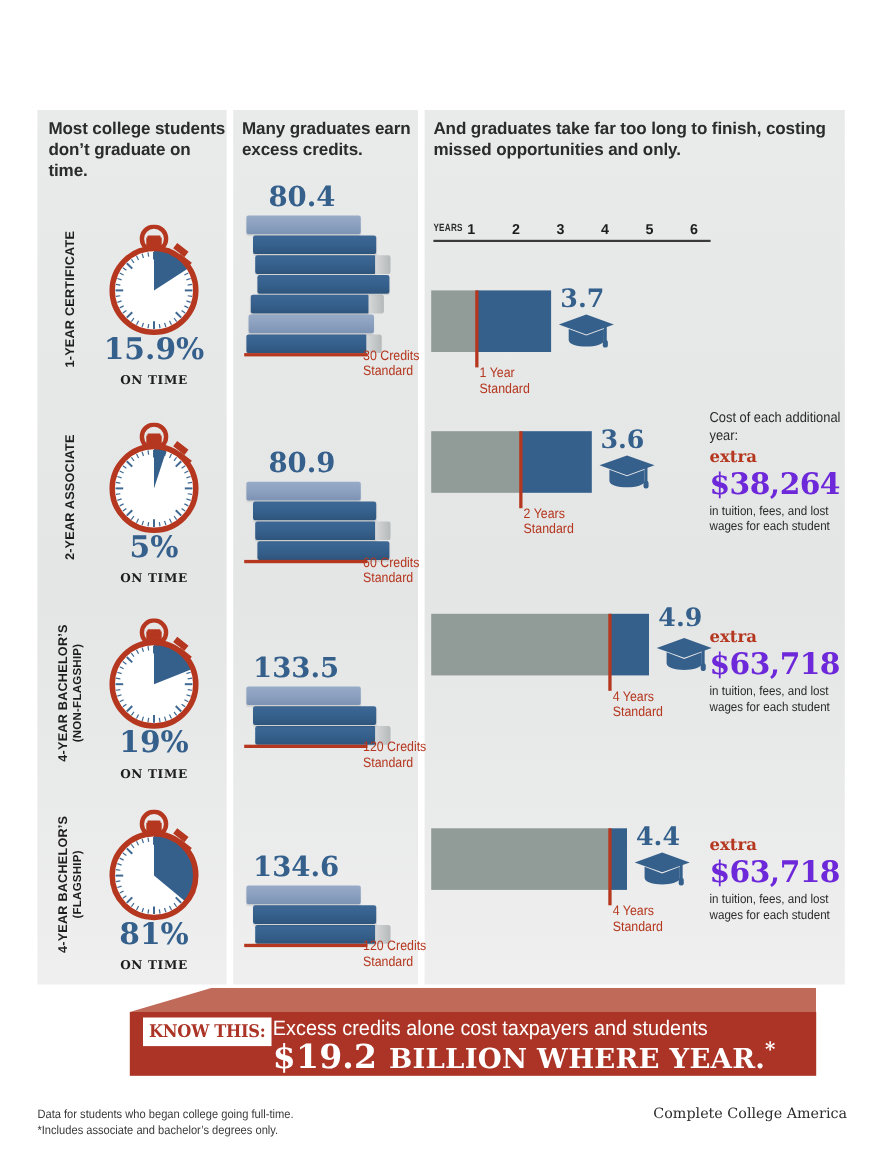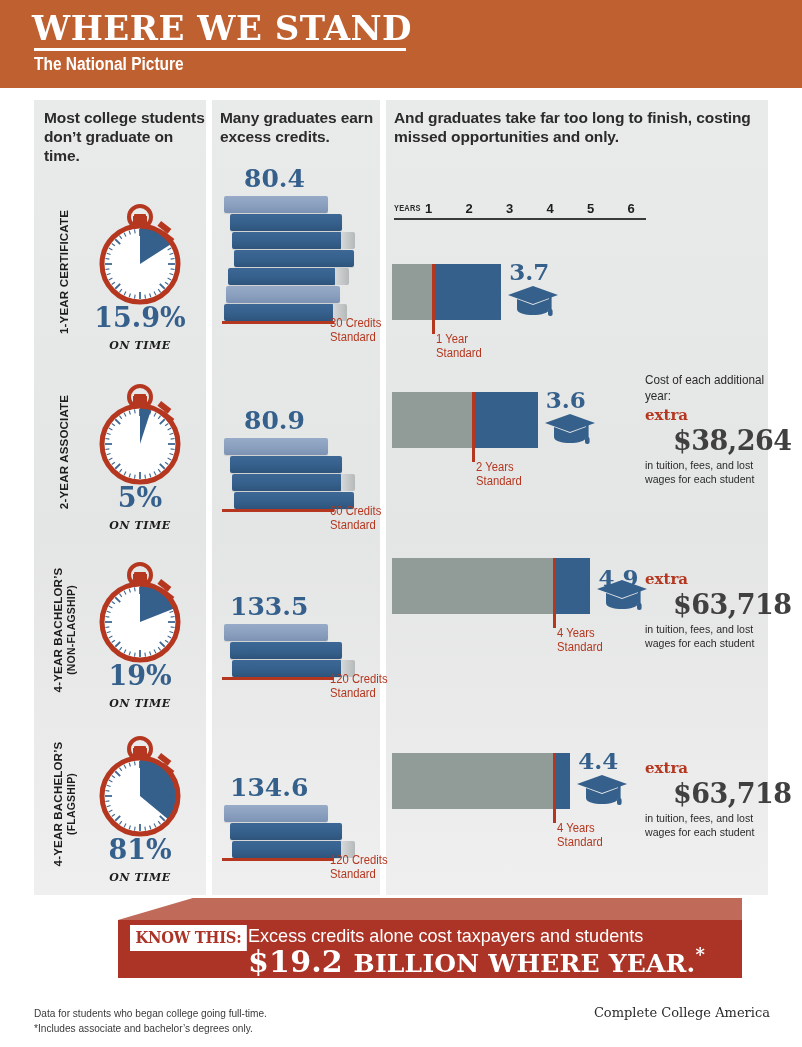--- a/index.html
+++ b/index.html
@@ -53,21 +53,21 @@
 
   
   .watch{position:absolute;width:104px;height:104px;}
   .pct{
     position:absolute;text-align:center;width:150px;
     font-family:"DejaVu Serif","Liberation Serif",serif;
     font-weight:bold;font-size:27px;color:#35608c;line-height:28px;
   }
   .pct .ot{
     display:block;font-family:"DejaVu Serif","Liberation Serif",serif;
-    font-size:11px;color:#1d1d1d;letter-spacing:0.6px;font-weight:bold;font-style:italic;
+    font-size:11px;color:#1d1d1d;letter-spacing:0.6px;font-weight:bold;
   }
 
   
   .stack{position:absolute;}
   .book{position:absolute;border-radius:2px;}
   .book .pages{position:absolute;right:-13px;top:0;width:14px;height:100%;
     background:linear-gradient(90deg,#d6d8d9,#c3c6c7 60%,#b5b9ba);border-radius:0 2px 2px 0;}
   .stackbase{position:absolute;height:3px;background:#b5371f;}
   .creditnum{
     position:absolute;font-family:"DejaVu Serif","Liberation Serif",serif;
@@ -98,21 +98,21 @@
     transform:scaleX(0.9);transform-origin:left top;white-space:nowrap;
   }
 
   
   .cost{position:absolute;width:150px;}
   .cost .lead{font-size:13px;color:#2b2b2b;line-height:16px;
     transform:scaleX(0.9);transform-origin:left top;}
   .cost .extra{font-family:"DejaVu Serif","Liberation Serif",serif;
     font-size:15px;font-weight:bold;color:#b5371f;line-height:22px;}
   .cost .amt{font-family:"DejaVu Serif","Liberation Serif",serif;
-    font-size:27px;font-weight:bold;color:#404040;line-height:30px;letter-spacing:-0.5px;margin-left:28px;}
+    font-size:27px;font-weight:bold;color:#6d28d9;line-height:30px;letter-spacing:-0.5px;}
   .cost .fine{font-size:11.5px;color:#2b2b2b;line-height:14px;padding-top:2px;
     transform:scaleX(0.92);transform-origin:left top;}
 
   
   .banner-tab{position:absolute;left:118px;top:898px;width:624px;height:22px;
     background:#c06a5a;
     clip-path:polygon(12% 0, 100% 0, 100% 100%, 0 100%);}
   .banner{position:absolute;left:118px;top:920px;width:624px;height:58px;background:#ab3426;}
   .knowthis{
     position:absolute;left:130px;top:925px;background:#fff;padding:3px 6px 4px 6px;
@@ -132,25 +132,20 @@
   .foot-left{position:absolute;left:34px;top:1006px;font-size:11px;color:#3a3a3a;
     line-height:15px;transform:scaleX(0.92);transform-origin:left top;}
   .foot-right{position:absolute;right:32px;top:1005px;
     font-family:"DejaVu Serif","Liberation Serif",serif;font-size:13px;color:#2b2b2b;}
 </style>
 </head>
 <body>
 
 <div class="page">
 
-  <div class="header">
-    <div class="header-title">WHERE WE STAND</div>
-    <div class="header-rule"></div>
-    <div class="header-sub">The National Picture</div>
-  </div>
 
   <div class="panel p1" style="top:100px;height:795px;"></div>
   <div class="panel p2" style="top:100px;height:795px;"></div>
   <div class="panel p3" style="top:100px;height:795px;"></div>
 
   <div class="col-head c2">Many graduates earn excess credits.</div>
   <div class="col-head c1">Most college students don’t graduate on time.</div>
   <div class="col-head c3">And graduates take far too long to finish, costing missed opportunities and only.</div>
 
   <div id="axis-host">
@@ -410,21 +405,21 @@
         <div class="creditnum" style="left: 230px; top: 44px;">133.5</div>
         <div class="creditstd" style="left: 330px; top: 124px;">
           <div>120 Credits</div>
           <div>Standard</div>
         </div>
         <div class="barwrap" style="left: 392px; top: 10px; width: 198.45px; height: 56px;">
           <div class="bar-gray" style="left: 0px; top: 0px; width: 162px; height: 56px;"></div>
           <div class="bar-blue" style="left: 162px; top: 0px; width: 36.45px; height: 56px;"></div>
           <div class="bar-marker" style="left: 161px; top: 0px; height: 70px;"></div>
         </div>
-        <div class="barnum" style="left: 598.45px; top: 16px;">4.9</div>
+        <div class="barnum" style="left: 598.45px; top: 0;">4.9</div>
         <div style="position: absolute; left: 596.45px; top: 30px;"><svg viewBox="0 0 52 34" width="52" height="34">
     <path d="M26 2 L51 11 L26 20 L1 11 Z" fill="#35608c"></path>
     <path d="M10 15 L10 25 C10 29 18 31 26 31 C34 31 42 29 42 25 L42 15 L26 21 Z" fill="#35608c"></path>
     <rect x="42" y="11" width="2.6" height="16" fill="#35608c"></rect>
     <rect x="41" y="25" width="4.6" height="7" rx="2" fill="#35608c"></rect>
   </svg></div>
         <div class="cap" style="left: 557px; top: 78px;">
           <div>4 Years</div>
           <div>Standard</div>
         </div>

